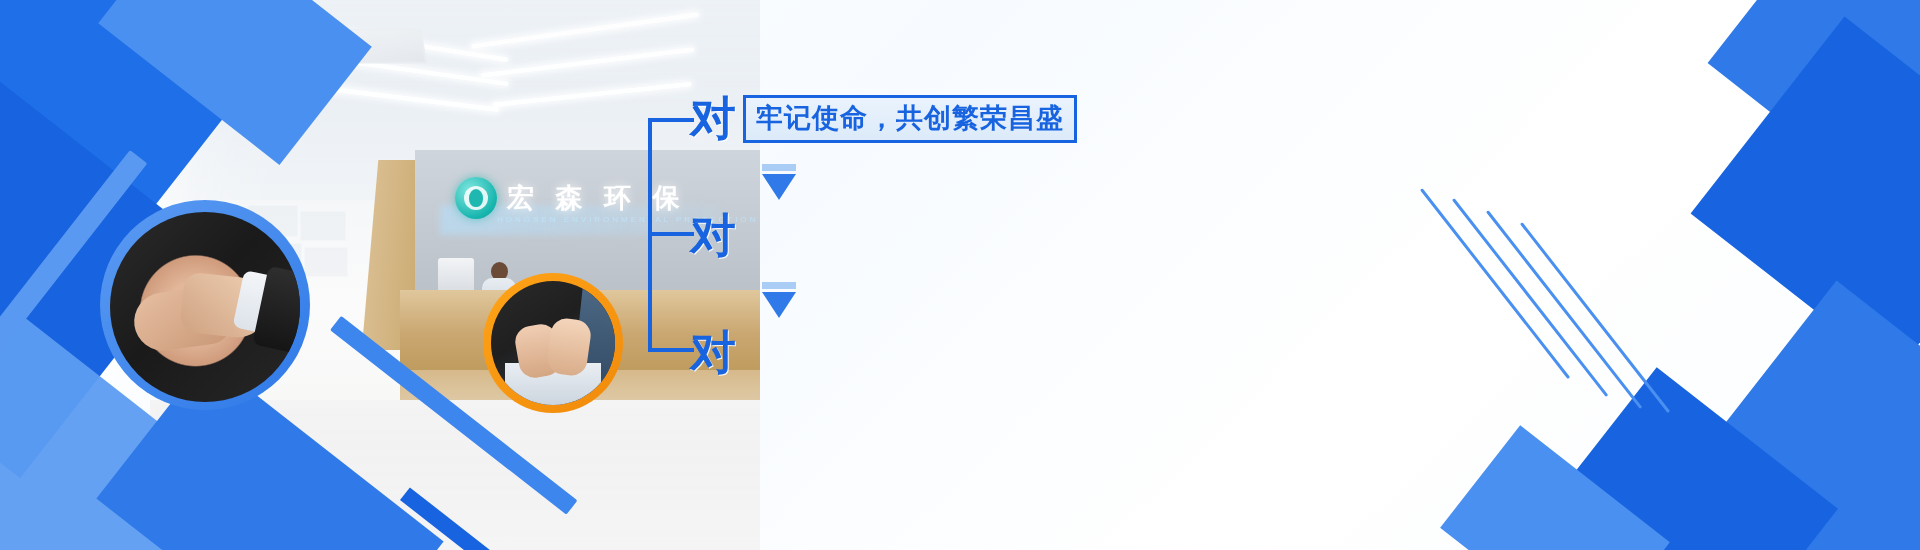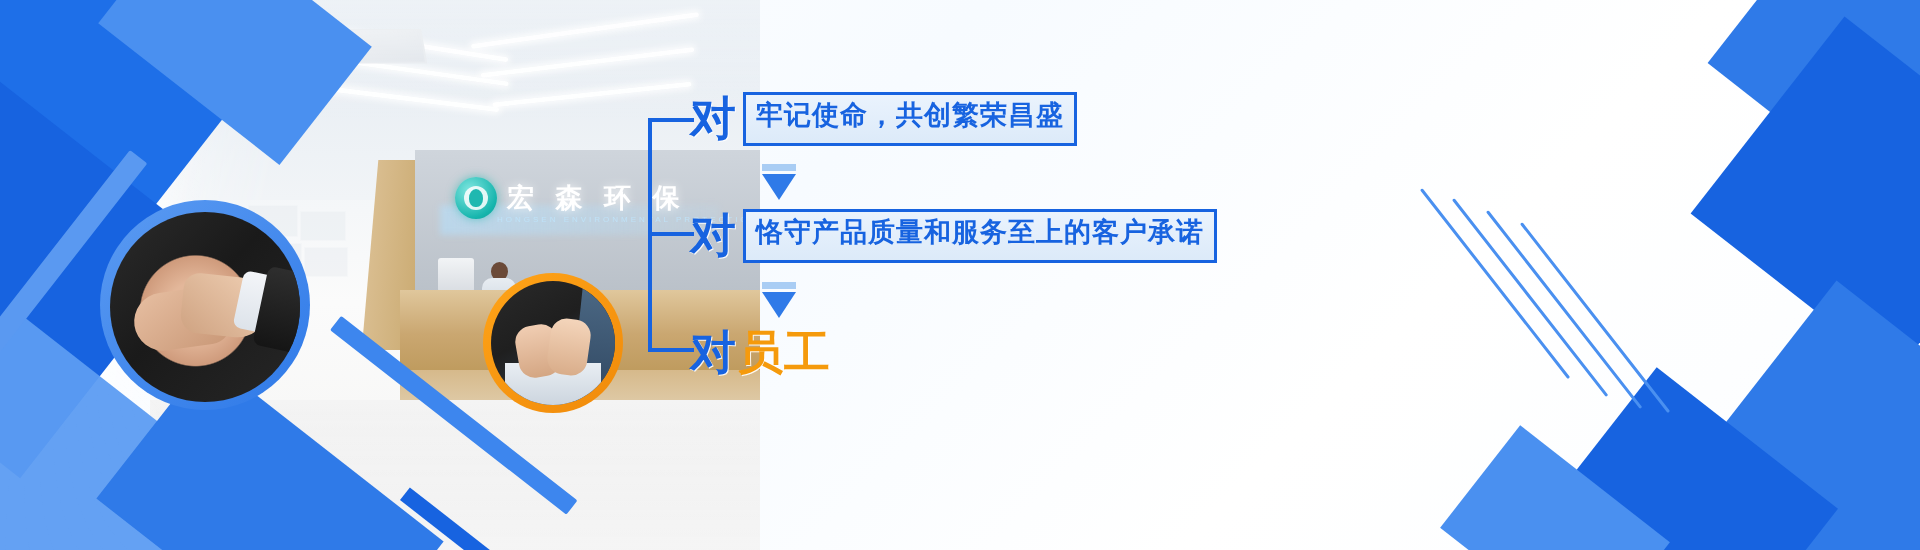--- a/index.html
+++ b/index.html
@@ -209,21 +209,21 @@
   }
   .lbl-orange{
     font-size:46px;font-weight:700;color:#f59a0c;letter-spacing:1px;
     font-family:"DejaVu Sans","Liberation Sans",sans-serif;
     text-shadow:1px 1px 0 rgba(255,255,255,.9);
   }
   .box{
     margin-left:6px;
     border:3px solid #1763e0;
     background:linear-gradient(to bottom,#eaf3fd,#dceaf9);
-    padding:4px 10px 12px 10px;
+    padding:4px 10px 6px 10px;
     font-size:27px;font-weight:700;color:#1763e0;letter-spacing:1px;white-space:nowrap;
     font-family:"DejaVu Sans","Liberation Sans",sans-serif;
     line-height:1.18;
   }
   .arrow{
     position:absolute;width:0;height:0;
     border-left:17px solid transparent;border-right:17px solid transparent;
     border-top:26px solid #2f7ae8;
   }
   .arrow-cap{
@@ -327,27 +327,25 @@
       <span class="box">牢记使命，共创繁荣昌盛</span>
     </div>
 
     <div class="arrow-cap" style="left:114px;top:104px;"></div>
     <div class="arrow" style="left:114px;top:114px;"></div>
 
     <div class="row" style="top:145px;">
       <span class="row-label">
         <span class="lbl-blue">对</span>
       </span>
-      <span class="box">恪守产品质量和服务至上的客户承诺</span>
     </div>
 
     <div class="arrow-cap" style="left:114px;top:222px;"></div>
     <div class="arrow" style="left:114px;top:232px;"></div>
 
     <div class="row" style="top:262px;">
       <span class="row-label">
         <span class="lbl-blue">对</span>
-        <span class="lbl-orange">员工</span>
       </span>
     </div>
 
   </div>
 </div>
 
 </body></html>

